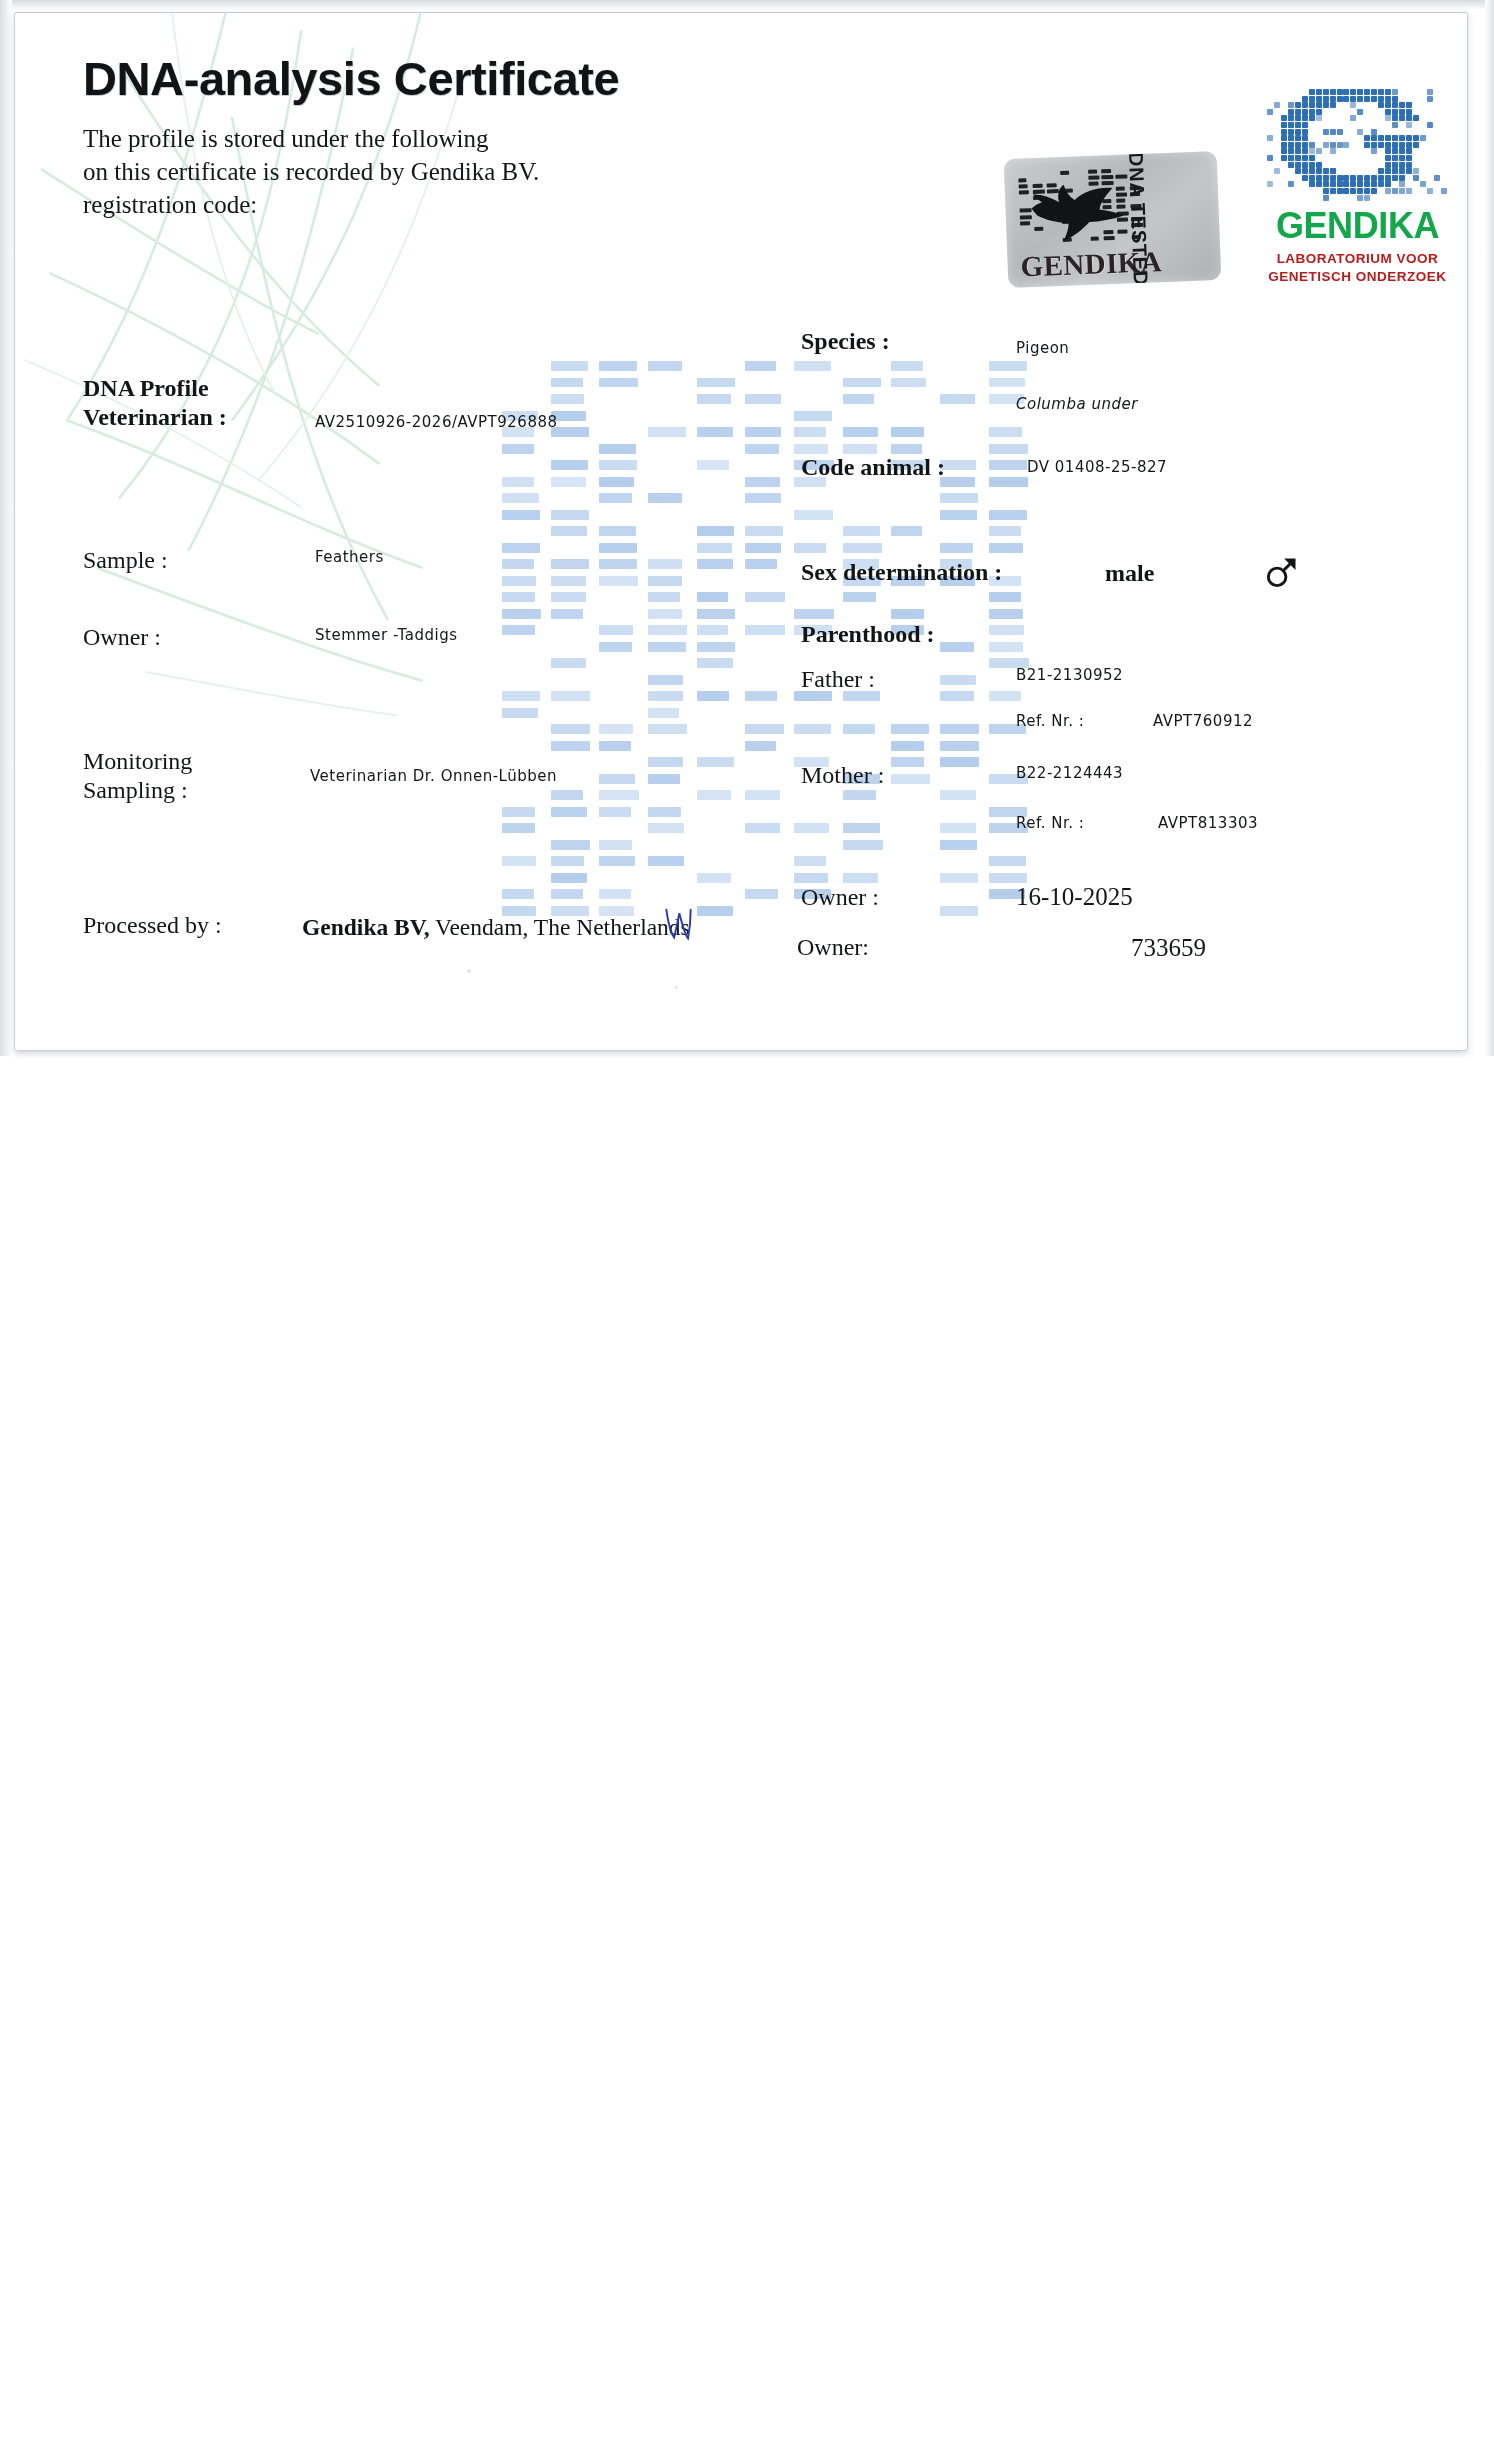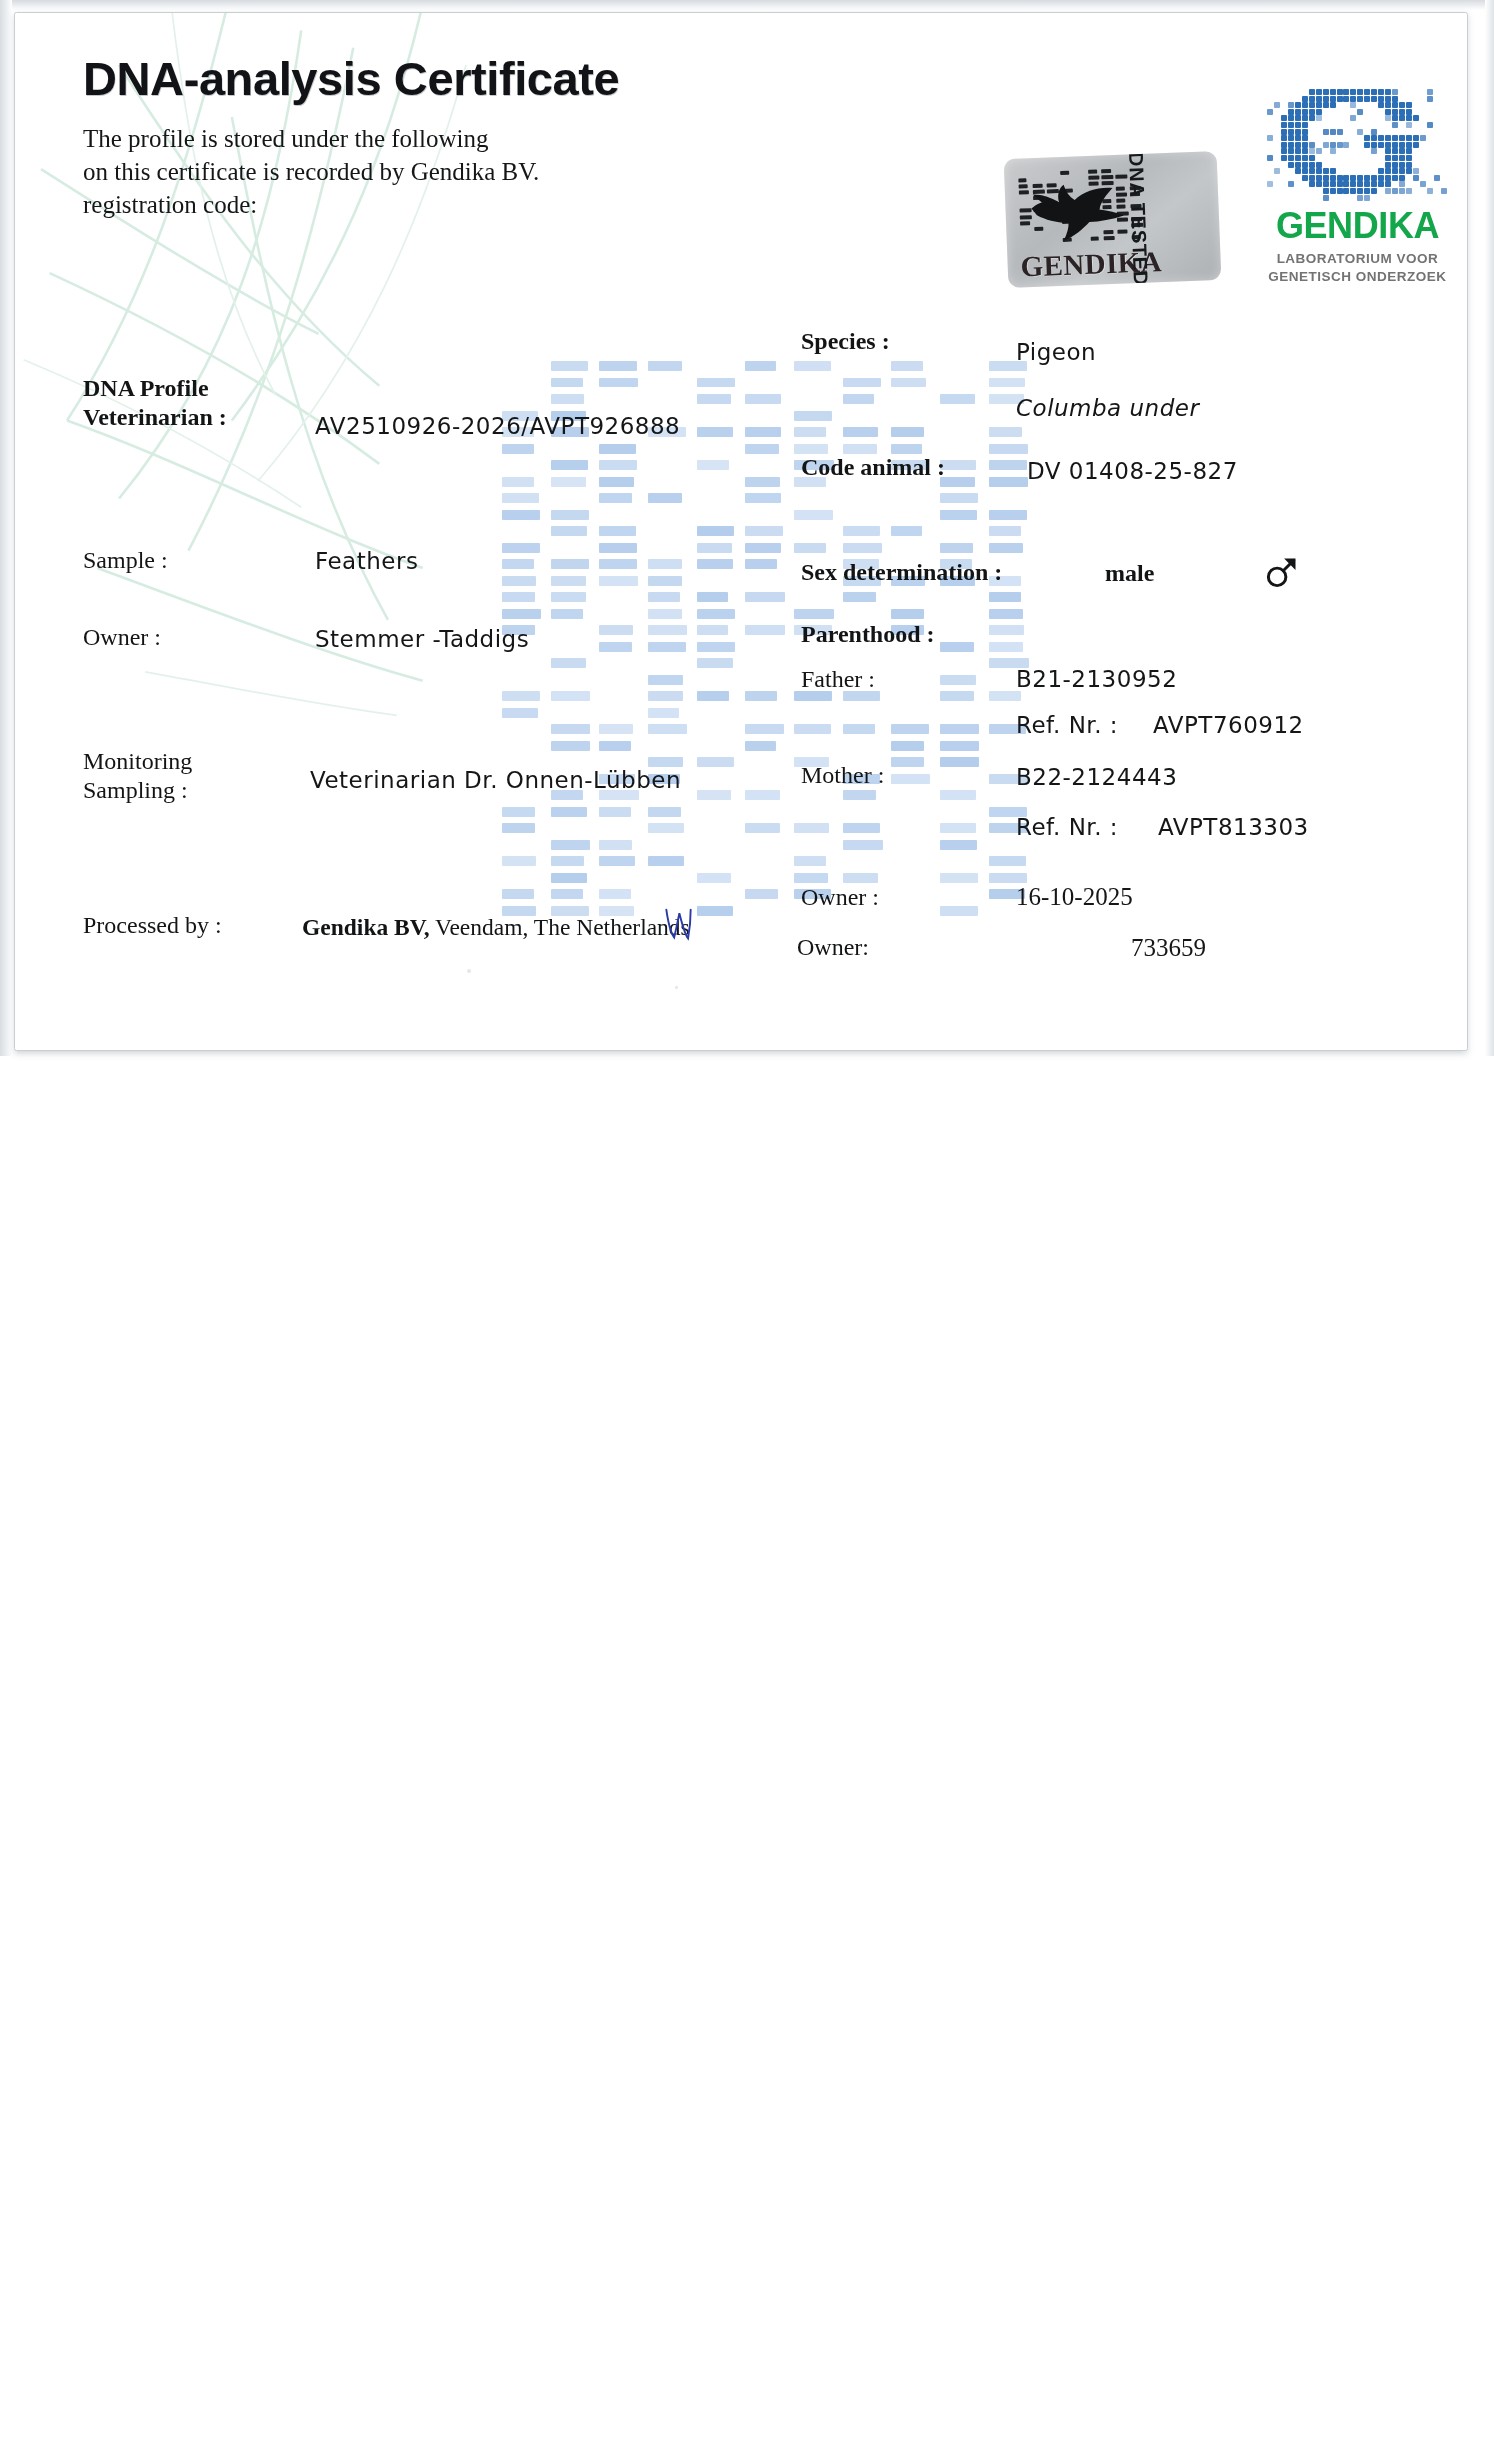--- a/index.html
+++ b/index.html
@@ -182,21 +182,21 @@
     letter-spacing: -0.4px;
     color: #14a64a;
     line-height: 1;
     margin-top: 4.3px;
   }
   #logo-tagline {
     font-family: "Liberation Sans", sans-serif;
     font-weight: bold;
     font-size: 13.5px;
     letter-spacing: 0.5px;
-    color: #737373;
+    color: #b91c1c;
     line-height: 1.33;
     margin-top: 6px;
   }
 
   
   .field-label {
     position: absolute;
     font-family: "Liberation Serif", serif;
     font-size: 24px;
     color: #121416;
@@ -208,21 +208,21 @@
   .field-value {
     position: absolute;
     font-family: "DejaVu Sans", sans-serif;
     font-size: 22.6px;
     color: #141618;
     white-space: nowrap;
     letter-spacing: 0.3px;
   }
   .field-value.hand {
     font-family: "DejaVu Sans", sans-serif;
-    font-size: 23px;
+    font-size: 15px;
     letter-spacing: 0.5px;
   }
   .field-value.italic { font-style: italic; }
   .field-value.serif {
     font-family: "Liberation Serif", serif;
     font-size: 25px;
     letter-spacing: 0;
   }
 
   #sex-symbol {

